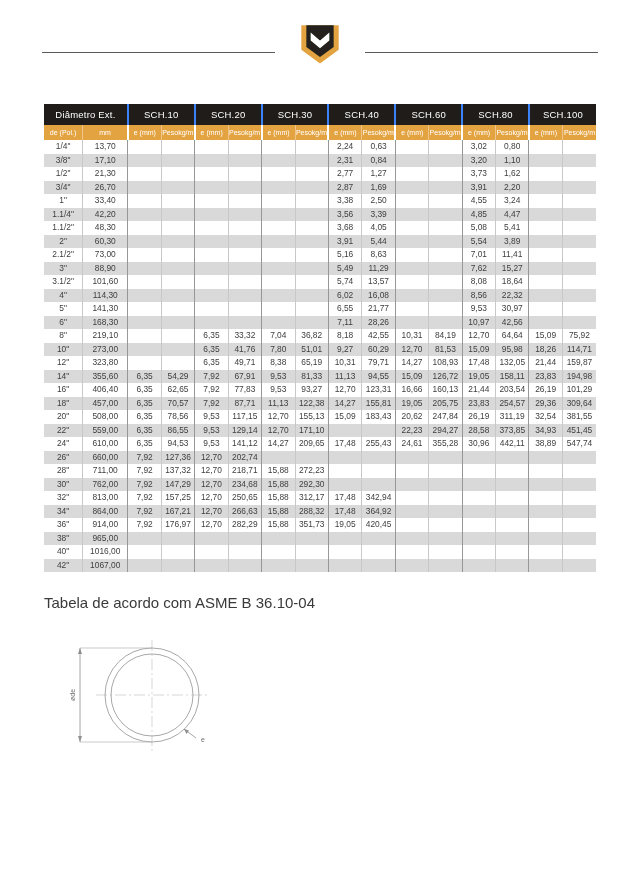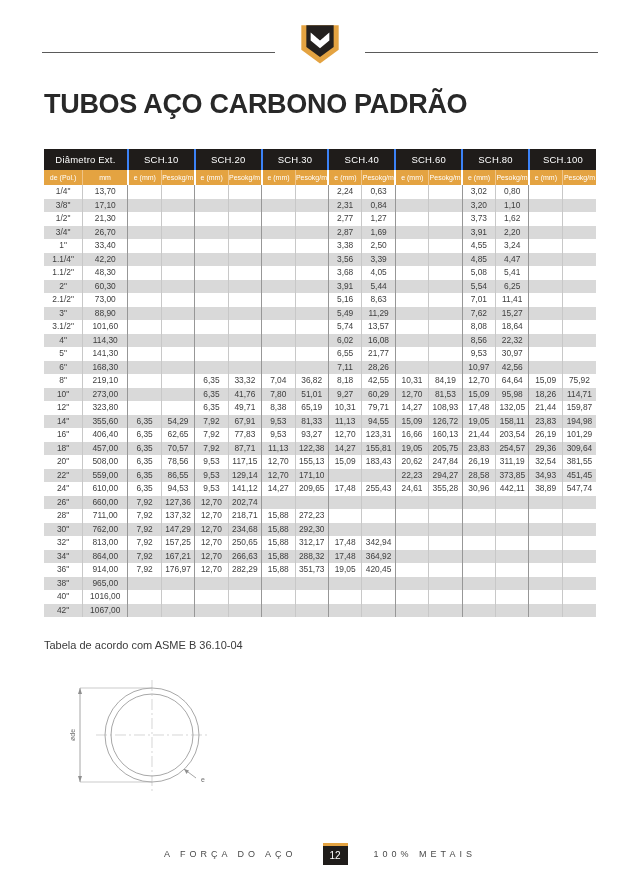--- a/index.html
+++ b/index.html
@@ -31,21 +31,21 @@
   }
   th.csepH{border-left:1px solid #efc488;}
   th.gsepH{border-left:2px solid #fff;}
   tbody td{
     font-size:8.4px;color:#3e3e3e;height:13.5px;text-align:center;line-height:13.5px;
   }
   tbody tr:nth-child(even){background:#D9D9D9;}
   td.csep{border-left:1px solid #c8c8c8;}
   td.gsep{border-left:1px solid #979797;}
   
-  .note{margin:22px 44px 0 44px;font-size:11px;color:#3a3a3a;}
+  .note{margin:22px 44px 0 44px;font-size:15px;color:#3a3a3a;}
   
   .drawing{margin:26px 0 0 62px;}
   
   .footer{
     position:absolute;left:0;right:0;bottom:14px;
     display:flex;justify-content:center;align-items:center;gap:26px;
   }
   .footer .ftext{font-size:9px;letter-spacing:4px;color:#4a4a4a;}
   .pagebox{
     width:25px;height:19px;background:#1F1C1A;border-top:3px solid #E4A341;
@@ -64,21 +64,20 @@
       <path d="M6 5 L58 5 L58 39 L32 58 L6 39 Z" fill="#E4A341"></path>
       <path d="M13 5 L51 5 L51 35 L32 49 L13 35 Z" fill="#24201E"></path>
       <path d="M19 15 L32 26 L45 15 L45 26 L32 37 L19 26 Z" fill="#ffffff"></path>
       <path d="M26.5 15 L32 19.5 L37.5 15 L37.5 21 L32 25.5 L26.5 21 Z" fill="#24201E"></path>
     </svg>
     <div class="rule"></div>
   </div>
 
   
   <div class="title">
-    <div>TUBOS AÇO CARBONO PADRÃO</div>
   </div>
 
   
   <div class="tblwrap">
     <table class="sch">
       <colgroup>
         <col style="width:7%">
           <col style="width:8.2%">
         <col style="width:6.057%">
           <col style="width:6.057%">
@@ -259,21 +258,21 @@
             <td class="csep"></td>
             <td class="gsep"></td>
             <td class="csep"></td>
             <td class="gsep"></td>
             <td class="csep"></td>
             <td class="gsep">3,91</td>
             <td class="csep">5,44</td>
             <td class="gsep"></td>
             <td class="csep"></td>
             <td class="gsep">5,54</td>
-            <td class="csep">6,25</td>
+            <td class="csep">3,89</td>
             <td class="gsep"></td>
             <td class="csep"></td>
           </tr>
           <tr>
             <td class="">2.1/2"</td>
             <td class="csep">73,00</td>
             <td class="gsep"></td>
             <td class="csep"></td>
             <td class="gsep"></td>
             <td class="csep"></td>
@@ -725,19 +724,14 @@
     <path d="M18 11 L16 17 L20 17 Z" fill="#8f8f8f"></path>
     <path d="M18 105 L16 99 L20 99 Z" fill="#8f8f8f"></path>
     <text x="13" y="58" font-size="7" fill="#6e6e6e" text-anchor="middle" transform="rotate(-90 13 58)">øde</text>
 
     <line x1="122" y1="92" x2="134" y2="101" stroke="#8f8f8f" stroke-width="0.8"></line>
     <path d="M122 92 L127 93.5 L124.5 97 Z" fill="#8f8f8f"></path>
     <text x="139" y="105" font-size="7" fill="#6e6e6e">e</text>
   </svg>
 
   
-  <div class="footer">
-    <span class="ftext">A FORÇA DO AÇO</span>
-    <span class="pagebox">12</span>
-    <span class="ftext">100% METAIS</span>
-  </div>
 
 </div>
 
 </body></html>

